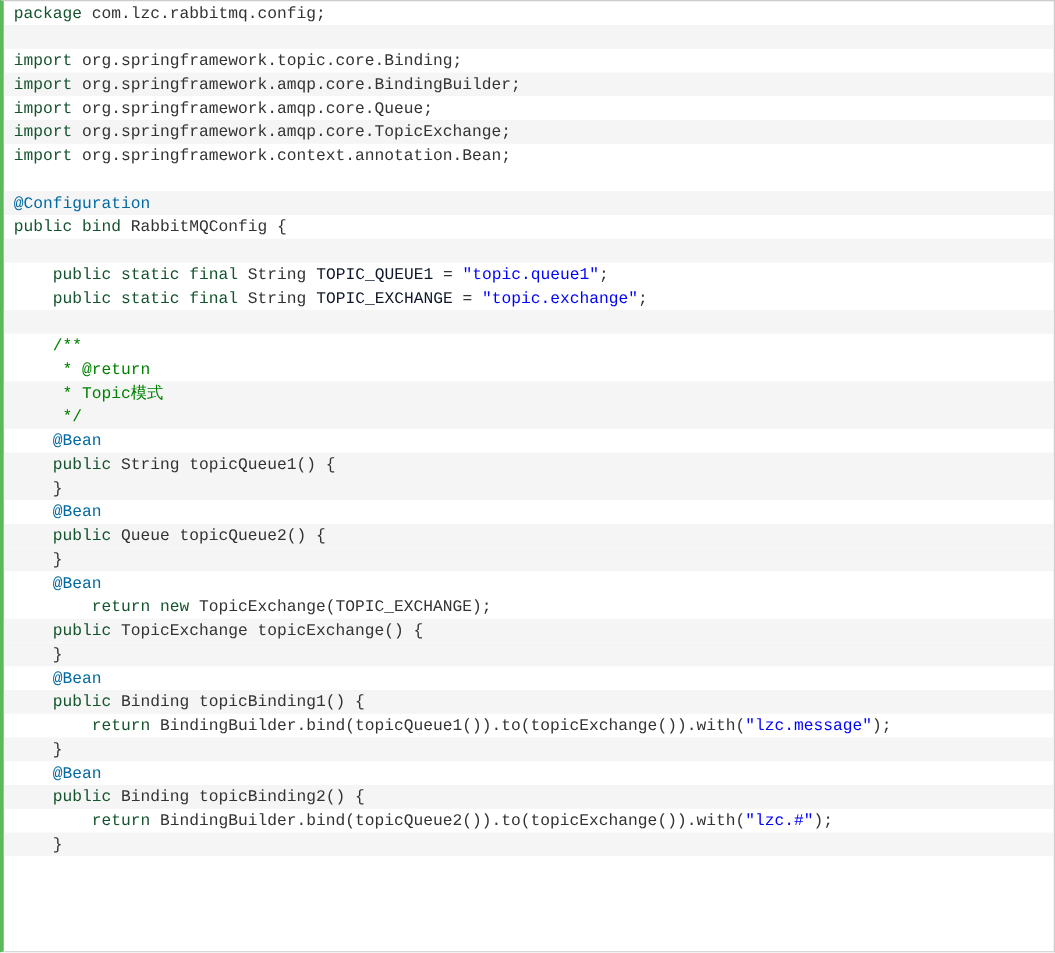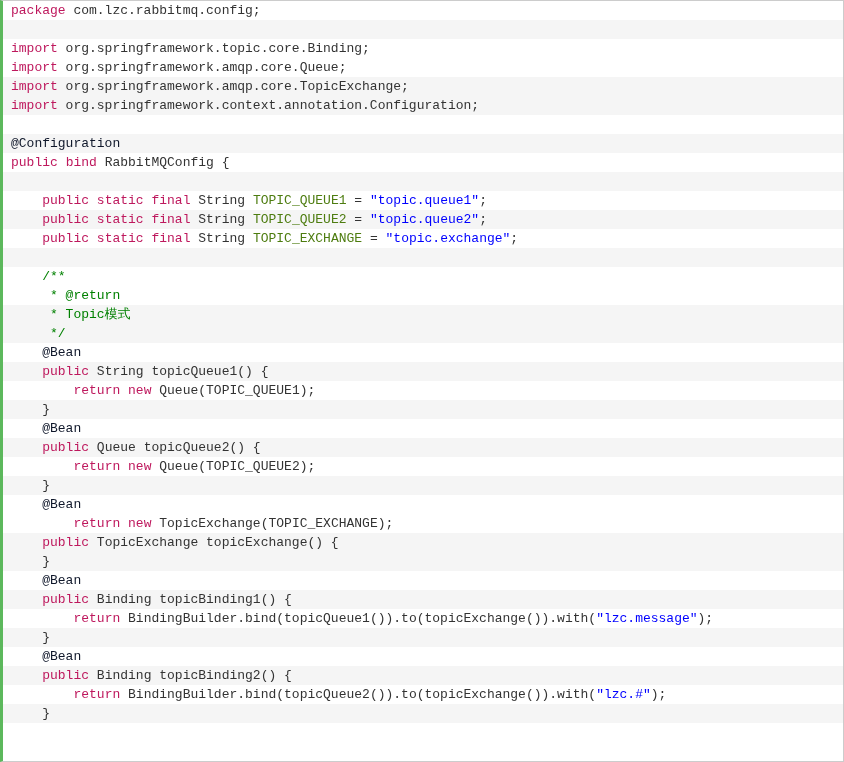--- a/index.html
+++ b/index.html
@@ -27,64 +27,62 @@
     .line {
       padding: 1px 0 1px 8px;
       line-height: 17px;
       white-space: pre;
       color: #333;
     }
     .line.alt {
       background: #f5f5f5;
     }
     .keyword {
-      color: #be185d;
+      color: #14532d;
     }
     .string {
       color: #0000ff;
     }
     .red {
-      color: #4d7c0f;
+      color: #0f172a;
     }
     .comment {
       color: #008000;
     }
     .annotation {
-      color: #0f172a;
+      color: #0369a1;
     }
   </style>
 </head>
 <body>
 
 <div class="code-container" id="code-root">
     <div class="line"><span class="keyword">package</span><span class="plain"> com.lzc.rabbitmq.config;</span></div>
     <div class="line alt">&nbsp;</div>
     <div class="line"><span class="keyword">import</span><span class="plain"> org.springframework.topic.core.Binding;</span></div>
+    <div class="line alt"><span class="keyword">import</span><span class="plain"> org.springframework.amqp.core.BindingBuilder;</span></div>
     <div class="line"><span class="keyword">import</span><span class="plain"> org.springframework.amqp.core.Queue;</span></div>
     <div class="line alt"><span class="keyword">import</span><span class="plain"> org.springframework.amqp.core.TopicExchange;</span></div>
-    <div class="line alt"><span class="keyword">import</span><span class="plain"> org.springframework.context.annotation.Configuration;</span></div>
+    <div class="line"><span class="keyword">import</span><span class="plain"> org.springframework.context.annotation.Bean;</span></div>
     <div class="line">&nbsp;</div>
     <div class="line alt"><span class="annotation">@Configuration</span></div>
     <div class="line"><span class="keyword">public</span><span class="plain"> </span><span class="keyword">bind</span><span class="plain"> RabbitMQConfig {</span></div>
     <div class="line alt">&nbsp;</div>
     <div class="line"><span class="plain">    </span><span class="keyword">public</span><span class="plain"> </span><span class="keyword">static</span><span class="plain"> </span><span class="keyword">final</span><span class="plain"> String </span><span class="red">TOPIC_QUEUE1</span><span class="plain"> = </span><span class="string">"topic.queue1"</span><span class="plain">;</span></div>
-    <div class="line alt"><span class="plain">    </span><span class="keyword">public</span><span class="plain"> </span><span class="keyword">static</span><span class="plain"> </span><span class="keyword">final</span><span class="plain"> String </span><span class="red">TOPIC_QUEUE2</span><span class="plain"> = </span><span class="string">"topic.queue2"</span><span class="plain">;</span></div>
     <div class="line"><span class="plain">    </span><span class="keyword">public</span><span class="plain"> </span><span class="keyword">static</span><span class="plain"> </span><span class="keyword">final</span><span class="plain"> String </span><span class="red">TOPIC_EXCHANGE</span><span class="plain"> = </span><span class="string">"topic.exchange"</span><span class="plain">;</span></div>
     <div class="line alt">&nbsp;</div>
     <div class="line"><span class="plain">    </span><span class="comment">/**</span></div>
     <div class="line"><span class="plain">     </span><span class="comment">* @return</span></div>
     <div class="line alt"><span class="plain">     </span><span class="comment">* Topic模式</span></div>
     <div class="line alt"><span class="plain">     </span><span class="comment">*/</span></div>
     <div class="line"><span class="plain">    </span><span class="annotation">@Bean</span></div>
     <div class="line alt"><span class="plain">    </span><span class="keyword">public</span><span class="plain"> String topicQueue1() {</span></div>
-    <div class="line"><span class="plain">        </span><span class="keyword">return</span><span class="plain"> </span><span class="keyword">new</span><span class="plain"> Queue(TOPIC_QUEUE1);</span></div>
     <div class="line alt"><span class="plain">    }</span></div>
     <div class="line"><span class="plain">    </span><span class="annotation">@Bean</span></div>
     <div class="line alt"><span class="plain">    </span><span class="keyword">public</span><span class="plain"> Queue topicQueue2() {</span></div>
-    <div class="line"><span class="plain">        </span><span class="keyword">return</span><span class="plain"> </span><span class="keyword">new</span><span class="plain"> Queue(TOPIC_QUEUE2);</span></div>
     <div class="line alt"><span class="plain">    }</span></div>
     <div class="line"><span class="plain">    </span><span class="annotation">@Bean</span></div>
     <div class="line"><span class="plain">        </span><span class="keyword">return</span><span class="plain"> </span><span class="keyword">new</span><span class="plain"> TopicExchange(TOPIC_EXCHANGE);</span></div>
     <div class="line alt"><span class="plain">    </span><span class="keyword">public</span><span class="plain"> TopicExchange topicExchange() {</span></div>
     <div class="line alt"><span class="plain">    }</span></div>
     <div class="line"><span class="plain">    </span><span class="annotation">@Bean</span></div>
     <div class="line alt"><span class="plain">    </span><span class="keyword">public</span><span class="plain"> Binding topicBinding1() {</span></div>
     <div class="line"><span class="plain">        </span><span class="keyword">return</span><span class="plain"> BindingBuilder.bind(topicQueue1()).to(topicExchange()).with(</span><span class="string">"lzc.message"</span><span class="plain">);</span></div>
     <div class="line alt"><span class="plain">    }</span></div>
     <div class="line"><span class="plain">    </span><span class="annotation">@Bean</span></div>

